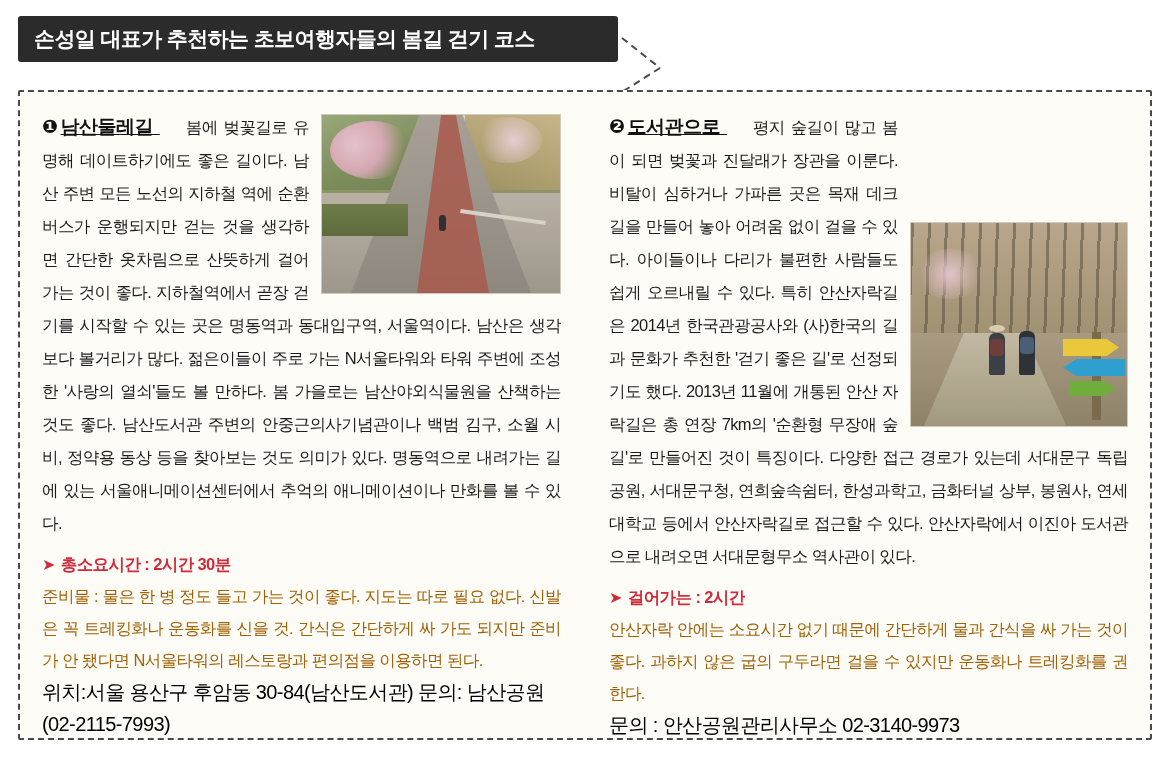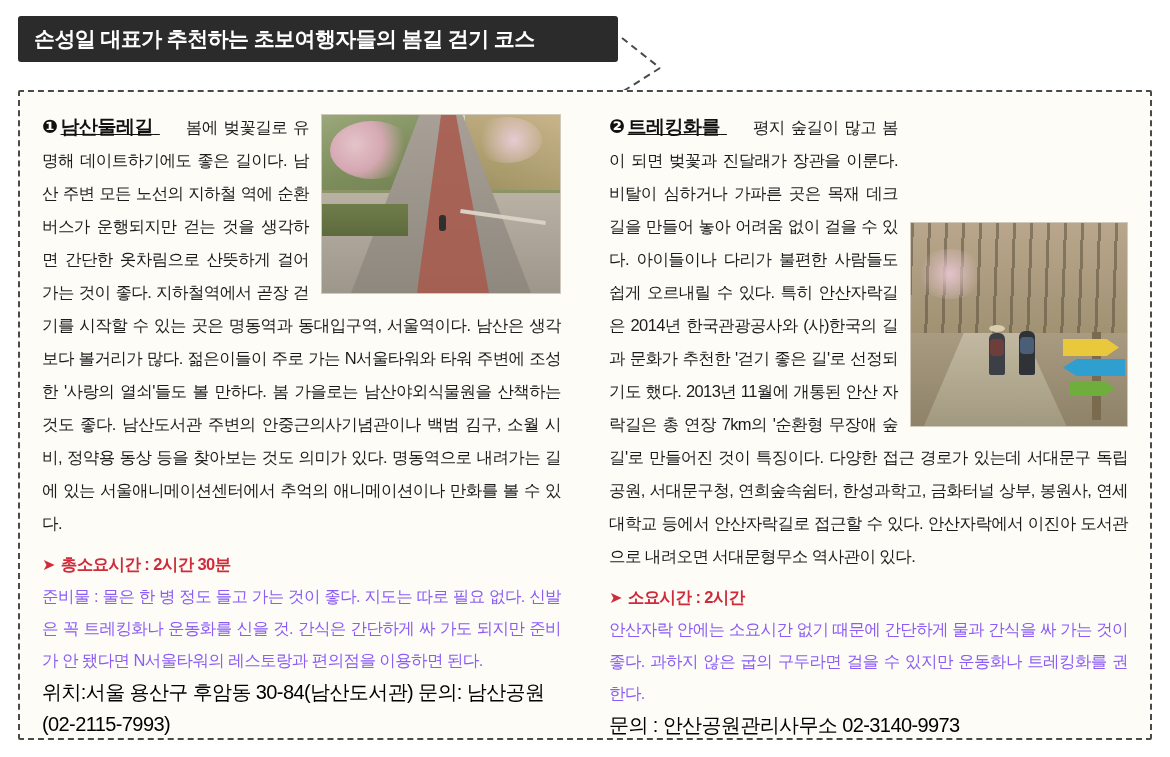--- a/index.html
+++ b/index.html
@@ -205,21 +205,21 @@
   .summary-line .arrow {
     color: #cf2b3a;
     font-size: 16px;
     line-height: 1;
   }
   .note-text {
     margin-top: 4px;
     font-size: 16.5px;
     line-height: 32px;
     letter-spacing: -0.6px;
-    color: #8b5cf6;
+    color: #a16207;
     text-align: justify;
   }
   .contact-text {
     font-size: 20px;
     line-height: 32px;
     letter-spacing: -0.6px;
     color: #000000;
   }
   .clear { clear: both; }
 </style>
@@ -288,28 +288,28 @@
             <div class="ph2-hat"></div>
             <div class="ph2-w2">
                 <div class="pack"></div>
               </div>
             <div class="ph2-post"></div>
             <div class="ph2-arrow-yellow"></div>
             <div class="ph2-arrow-blue"></div>
             <div class="ph2-arrow-green"></div>
           </div>
           <span class="heading">
-            <span class="num">❷</span><span>트레킹화를</span>
+            <span class="num">❷</span><span>도서관으로</span>
           </span><span class="lead-gap"></span><span>평지 숲길이 많고 봄이 되면 벚꽃과 진달래가 장관을 이룬다. 비탈이 심하거나 가파른 곳은 목재 데크길을 만들어 놓아 어려움 없이 걸을 수 있다. 아이들이나 다리가 불편한 사람들도 쉽게 오르내릴 수 있다. 특히 안산자락길은 2014년 한국관광공사와 (사)한국의 길과 문화가 추천한 '걷기 좋은 길'로 선정되기도 했다. 2013년 11월에 개통된 안산 자락길은 총 연장 7km의 '순환형 무장애 숲길'로 만들어진 것이 특징이다. 다양한 접근 경로가 있는데 서대문구 독립공원, 서대문구청, 연희숲속쉼터, 한성과학고, 금화터널 상부, 봉원사, 연세대학교 등에서 안산자락길로 접근할 수 있다. 안산자락에서 이진아 도서관으로 내려오면 서대문형무소 역사관이 있다.</span>
         </div>
         <div class="clear"></div>
 
         <div class="summary-line">
           <span class="arrow">➤</span>
-          <span>소요시간 : 2시간</span>
+          <span>걸어가는 : 2시간</span>
         </div>
 
         <div class="note-text">안산자락 안에는 소요시간 없기 때문에 간단하게 물과 간식을 싸 가는 것이 좋다. 과하지 않은 굽의 구두라면 걸을 수 있지만 운동화나 트레킹화를 권한다.</div>
         <div class="contact-text">문의 : 안산공원관리사무소 02-3140-9973</div>
       </div>
 
     </div>
   </div>
 </div>
 

